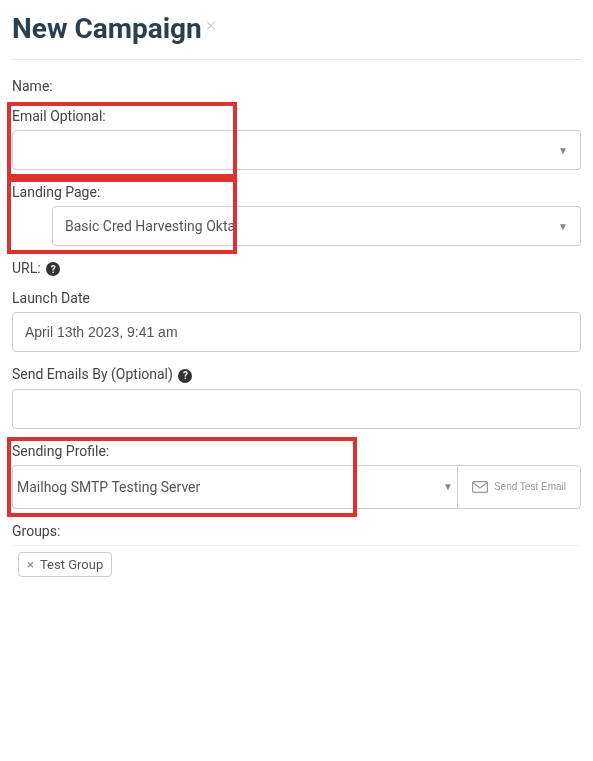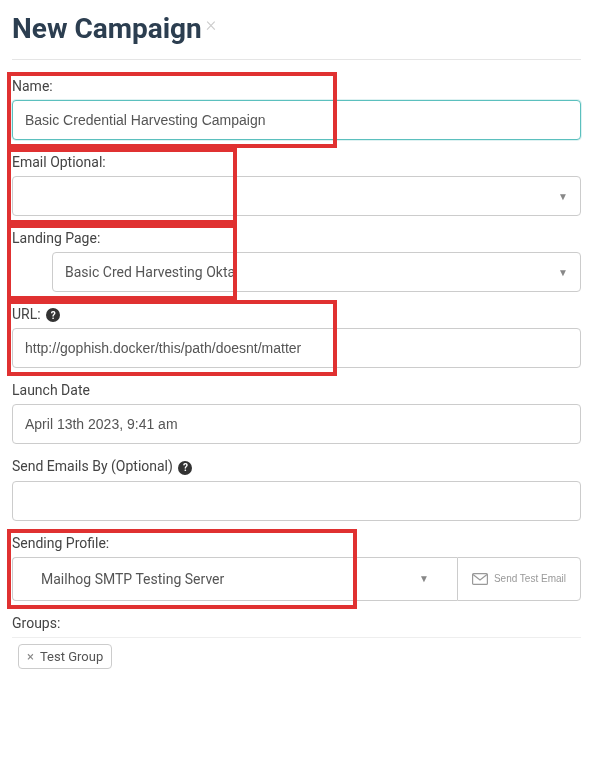--- a/index.html
+++ b/index.html
@@ -100,21 +100,21 @@
     }
     .profile-row {
       display: flex;
       gap: 0;
     }
     .profile-select {
       flex: 1;
       display: flex;
       align-items: center;
       height: 44px;
-      padding: 8px 28px;
+      padding: 8px 4px;
       font-size: 14px;
       color: #555;
       border: 1px solid #ccc;
       border-right: none;
       border-radius: 4px 0 0 4px;
       background: #fff;
       cursor: pointer;
     }
     .profile-select .caret {
       margin-left: auto;
@@ -165,24 +165,20 @@
 </head>
 <body>
 
 <div class="modal-header">
   <h1 class="modal-title">New Campaign</h1>
   <span class="close-x">×</span>
 </div>
 
 <div class="field-block">
   <label class="field-label">Name:</label>
-  <div style="position:relative;">
-    <input type="text" class="text-input focused" value="Basic Credential Harvesting Campaign" style="">
-    <div class="highlight-box" style="left:-5px; top:-28px; width:330px; height:76px;"></div>
-  </div>
 </div>
 
 <div class="field-block">
   <label class="field-label">Email Optional:</label>
   <div style="position:relative;">
     <div class="select-row">
       <span class="caret">▼</span>
     </div>
     <div class="highlight-box" style="left:-5px; top:-28px; width:230px; height:76px;"></div>
   </div>
@@ -197,24 +193,20 @@
     </div>
     <div class="highlight-box" style="left:-5px; top:-28px; width:230px; height:76px;"></div>
   </div>
 </div>
 
 <div class="field-block">
   <label class="field-label">
     <span>URL:</span>
     <span class="help-icon">?</span>
   </label>
-  <div style="position:relative;">
-    <input type="text" class="text-input" value="http://gophish.docker/this/path/doesnt/matter" style="">
-    <div class="highlight-box" style="left:-5px; top:-28px; width:330px; height:76px;"></div>
-  </div>
 </div>
 
 <div class="field-block">
   <label class="field-label">Launch Date</label>
   <input type="text" class="text-input" value="April 13th 2023, 9:41 am" style="">
 </div>
 
 <div class="field-block">
   <label class="field-label">
     <span>Send Emails By (Optional)</span>

